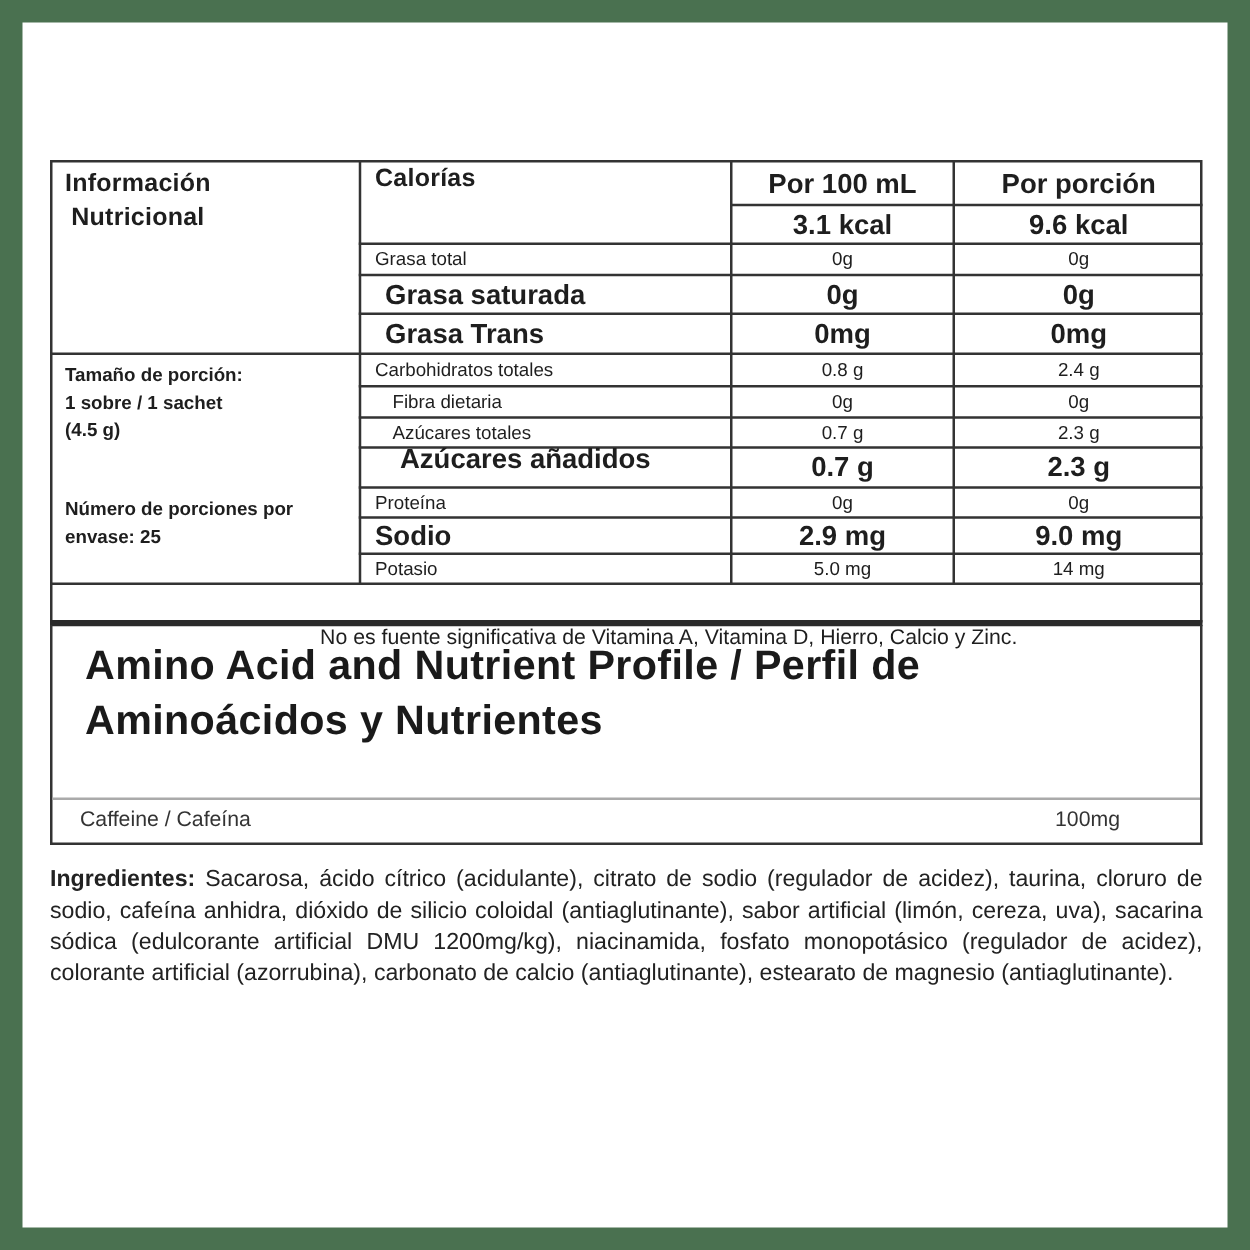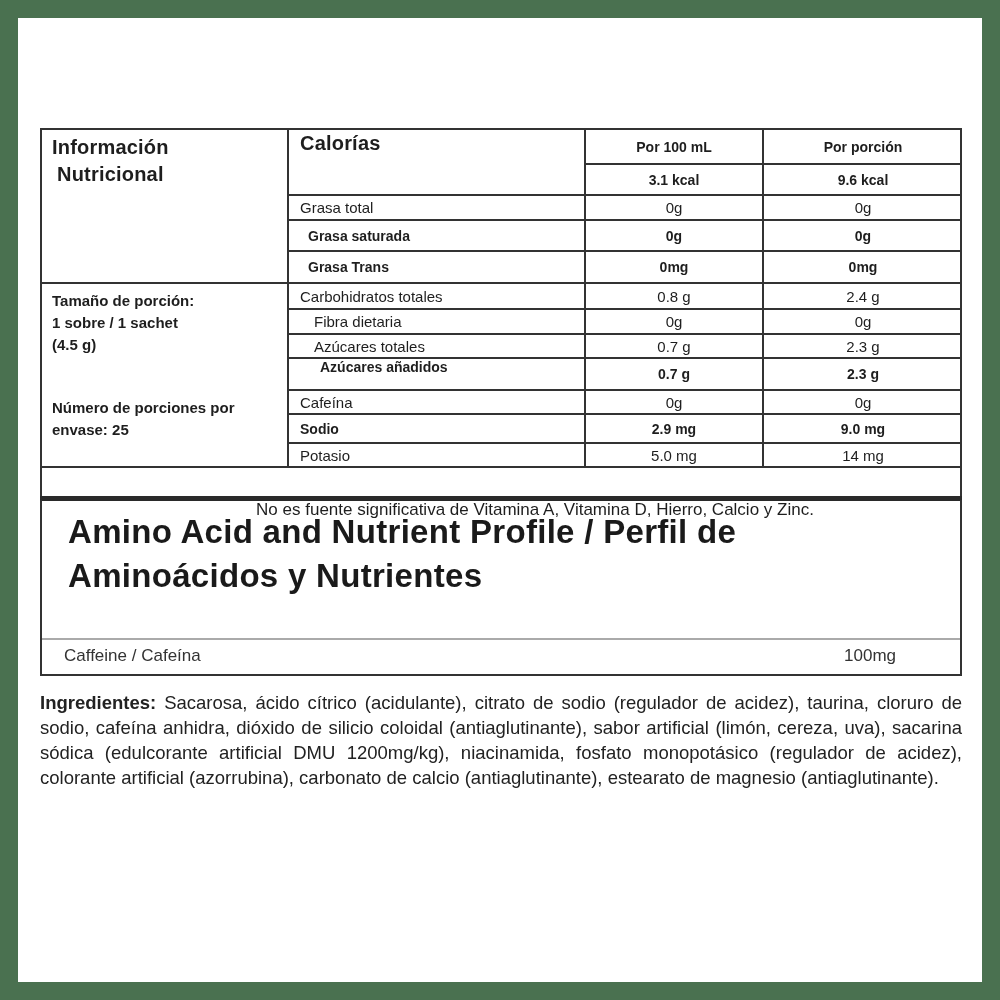--- a/index.html
+++ b/index.html
@@ -11,21 +11,21 @@
     position:absolute; left:18px; top:18px; width:964px; height:964px; background:#ffffff;
   }
   
   .nt { position:absolute; left:40px; top:128px; width:922px; height:370px; border:2px solid #333; box-sizing:border-box; }
   .cell { position:absolute; box-sizing:border-box; display:flex; align-items:center; }
   .vline { position:absolute; width:2px; background:#333; }
   .hline { position:absolute; height:2px; background:#333; }
   .lbl-big { font-weight:bold; font-size:20px; letter-spacing:0.2px; }
   .side { font-weight:bold; font-size:15px; line-height:22px; }
   .small { font-size:15px; }
-  .bold20 { font-weight:bold; font-size:14px; }
+  .bold20 { font-weight:bold; font-size:22px; }
   .center { justify-content:center; }
   .ctr-text { width:100%; text-align:center; }
   .note { position:absolute; left:40px; top:494px; width:990px; height:32px; font-size:17px; display:flex; align-items:center; justify-content:center; }
   .thick { position:absolute; left:40px; top:496px; width:922px; height:5px; background:#2a2a2a; }
   .aa { position:absolute; left:40px; top:500px; width:922px; height:176px; border:2px solid #333; border-top:none; box-sizing:border-box; }
   .aa-title { position:absolute; left:26px; top:10px; font-weight:bold; font-size:33px; line-height:44px; letter-spacing:0.3px; color:#1a1a1a; }
   .aa-row { position:absolute; left:0; width:918px; height:34px; border-top:2px solid #aaa; box-sizing:border-box; font-size:17px; color:#333; }
   .aa-row .n { position:absolute; left:22px; top:6px; }
   .aa-row .v { position:absolute; right:64px; top:6px; }
   .ingr { position:absolute; left:40px; top:690px; width:922px; font-size:18.5px; line-height:25px; text-align:justify; color:#222; }
@@ -133,21 +133,21 @@
   </div>
 
 <div class="cell bold20" style="left:320px; top:359px; height:16px;">Azúcares añadidos</div>
 <div class="cell center" style="left:586px; top:359px; width:176px; height:30px;">
     <span class="ctr-text bold20">0.7 g</span>
   </div>
 <div class="cell center" style="left:764px; top:359px; width:198px; height:30px;">
     <span class="ctr-text bold20">2.3 g</span>
   </div>
 
-<div class="cell small" style="left:300px; top:391px; height:22px;">Cafeína</div>
+<div class="cell small" style="left:300px; top:391px; height:22px;">Proteína</div>
 <div class="cell center small" style="left:586px; top:391px; width:176px; height:22px;">
     <span class="ctr-text">0g</span>
   </div>
 <div class="cell center small" style="left:764px; top:391px; width:198px; height:22px;">
     <span class="ctr-text">0g</span>
   </div>
 
 <div class="cell bold20" style="left:300px; top:415px; height:27px;">Sodio</div>
 <div class="cell center" style="left:586px; top:415px; width:176px; height:27px;">
     <span class="ctr-text bold20">2.9 mg</span>

